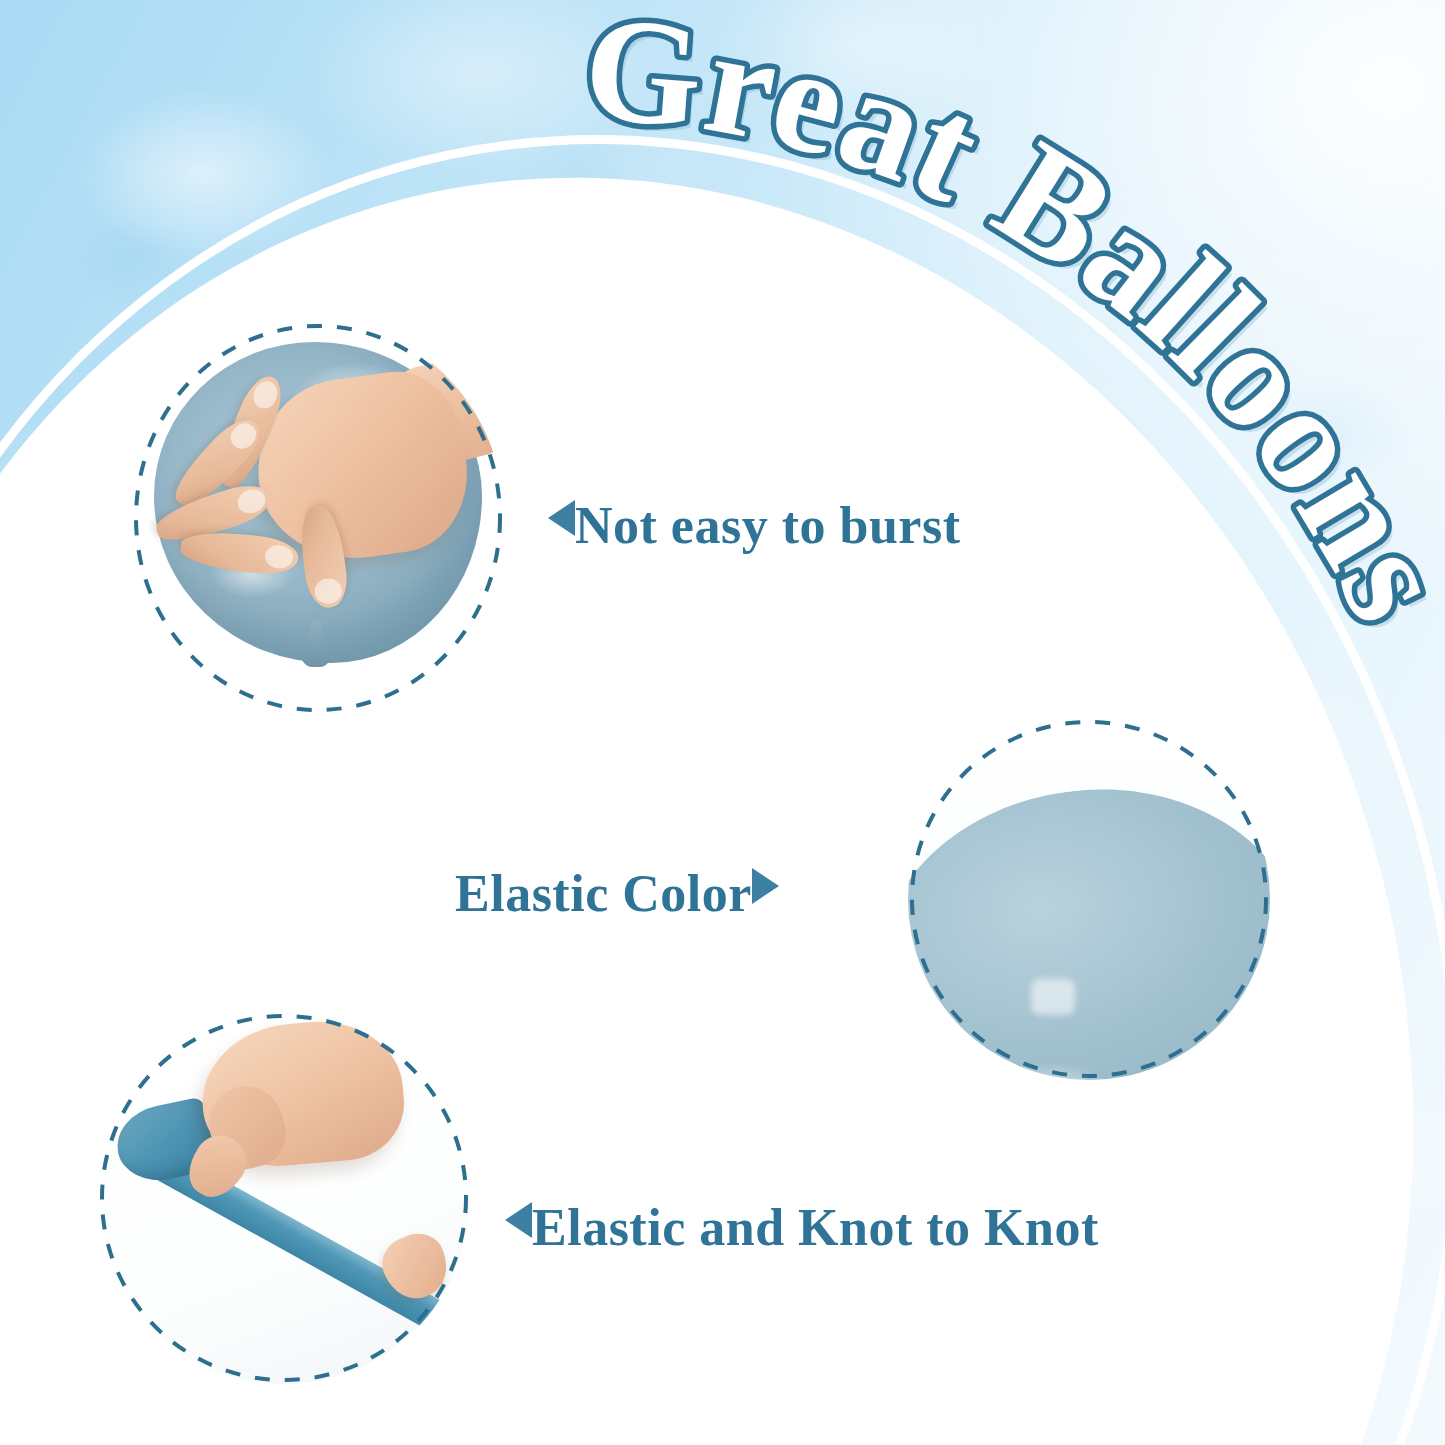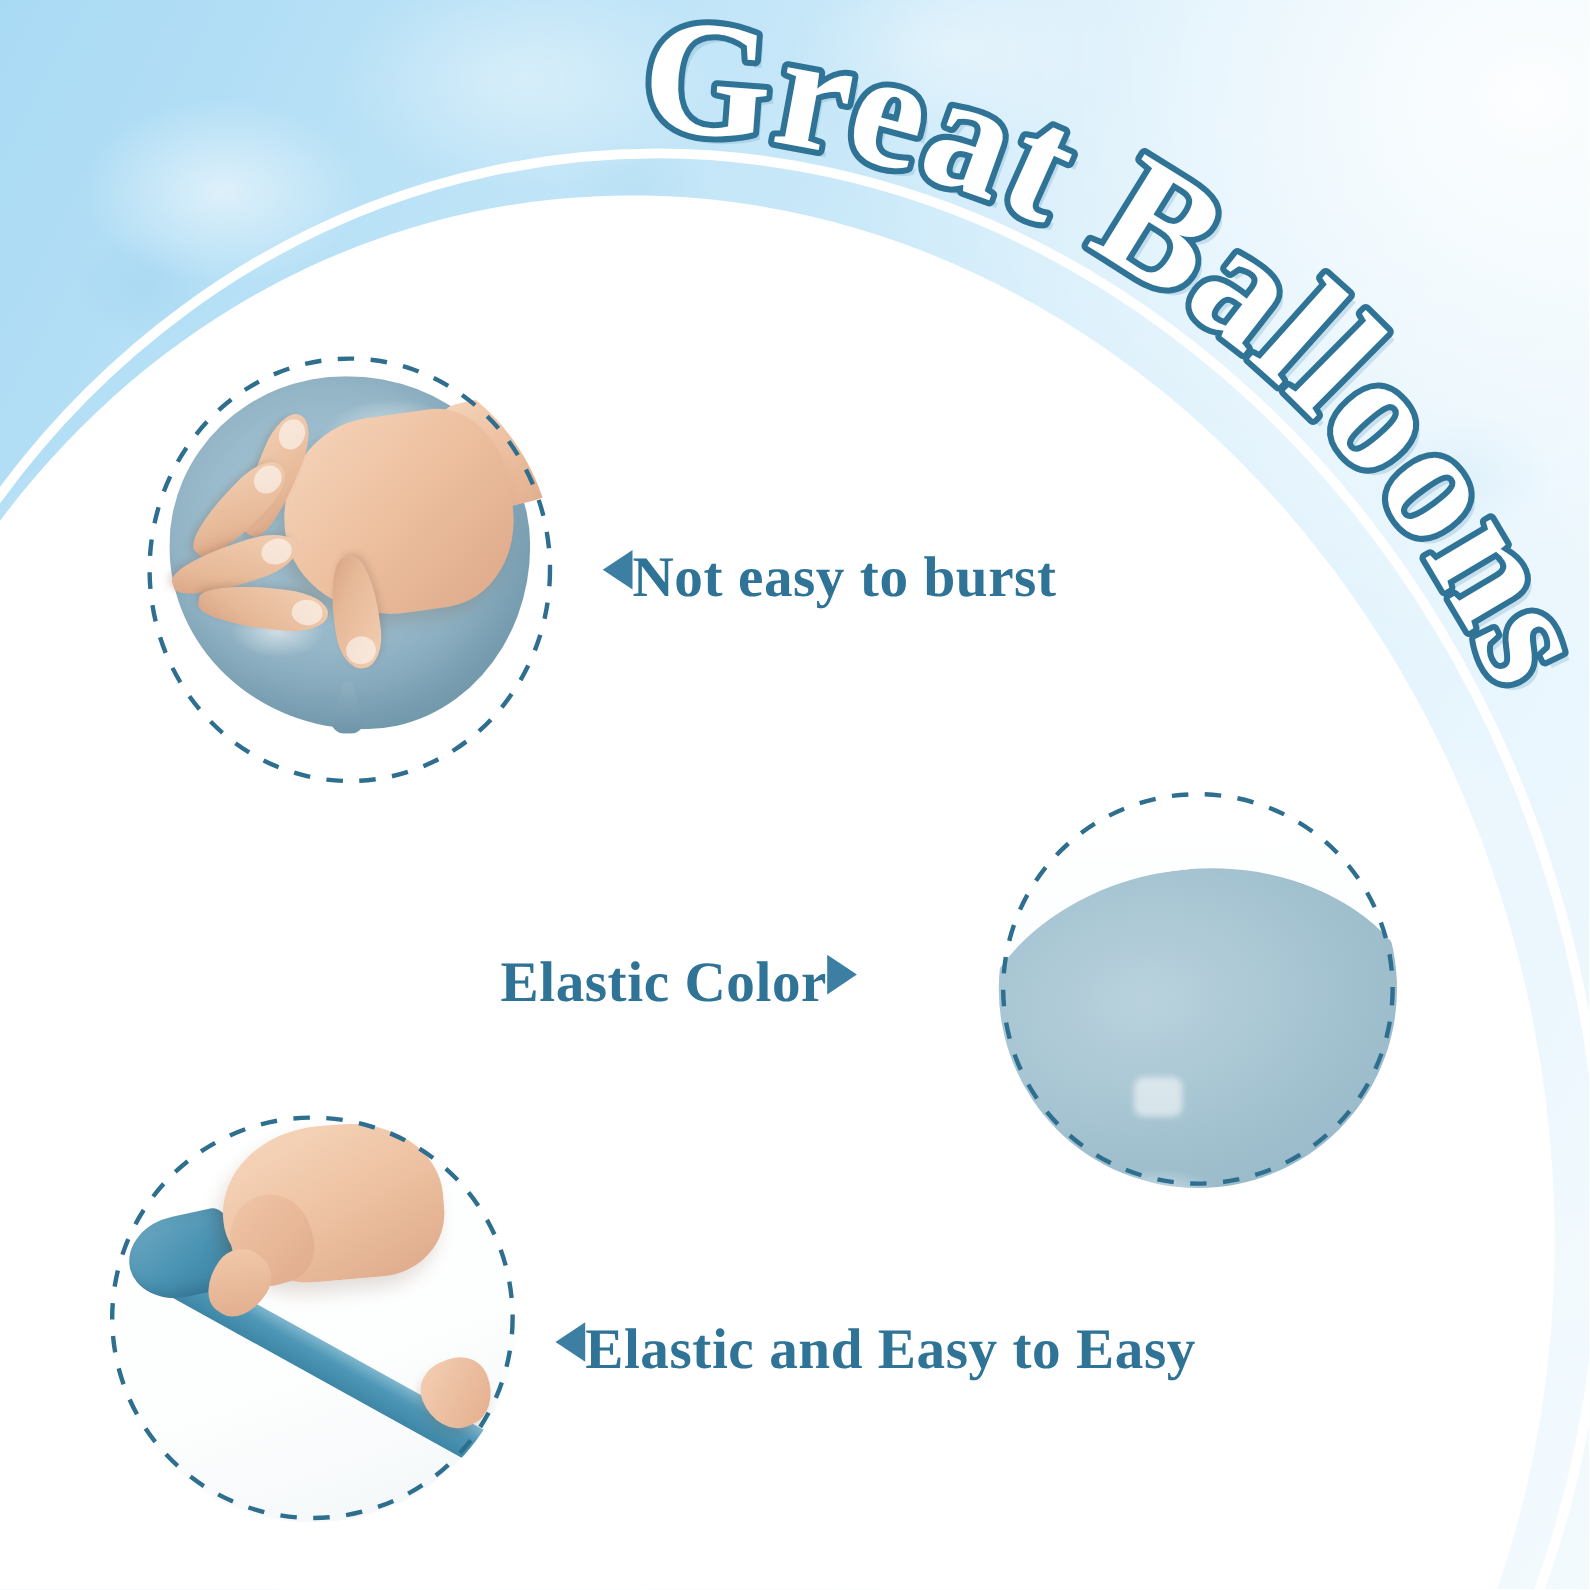--- a/index.html
+++ b/index.html
@@ -393,16 +393,16 @@
     <div class="pinch-fingers"></div>
   </div>
   <div class="dash-ring" style="left:98px; top:1012px; width:372px; height:372px;">
     <svg width="372" height="372" viewBox="0 0 372 372">
       <circle cx="186" cy="186" r="182" fill="none" stroke="#2e6e8e" stroke-width="4" stroke-dasharray="15 15" stroke-linecap="butt"></circle>
     </svg>
   </div>
 
   <div class="feature" id="feature-elastic">
     <span class="tri tri-left"></span>
-    <span class="feature-label">Elastic and Easy to Easy</span>
+    <span class="feature-label">Elastic and Knot to Knot</span>
   </div>
 
 </div>
 
 </body></html>

